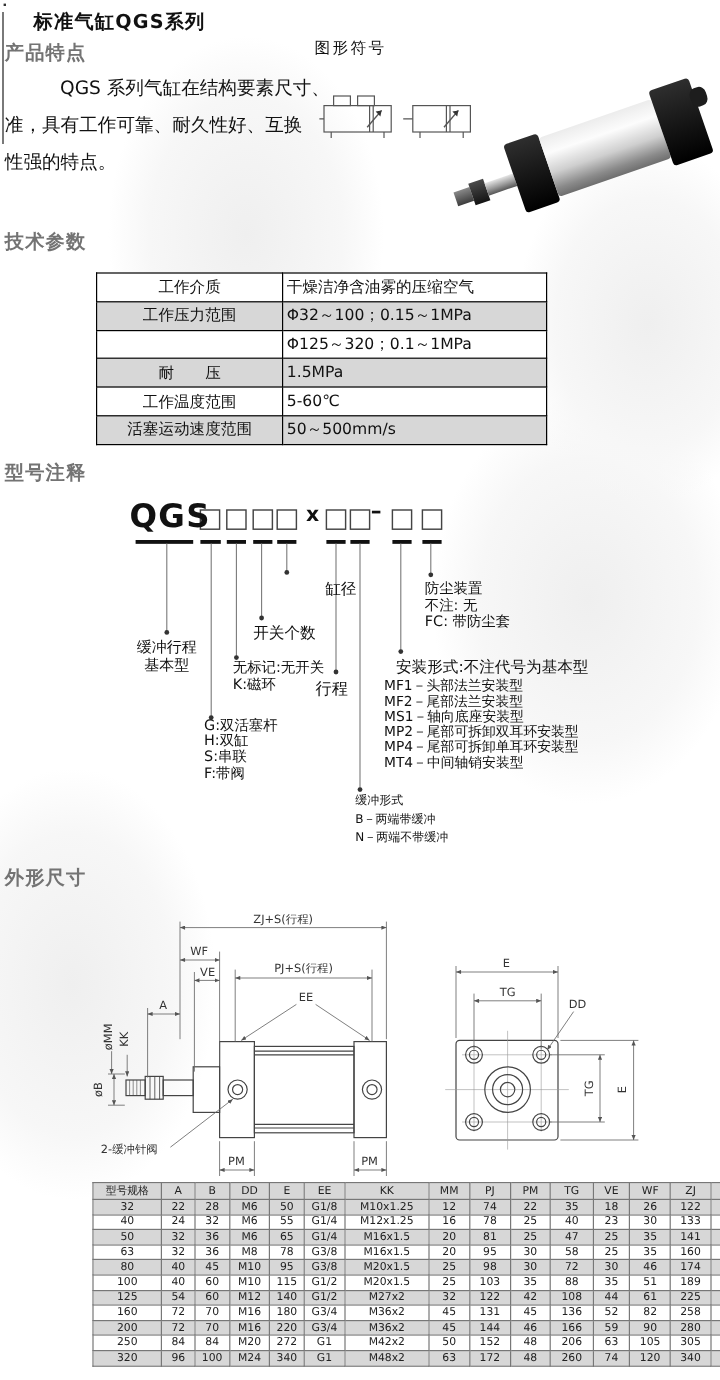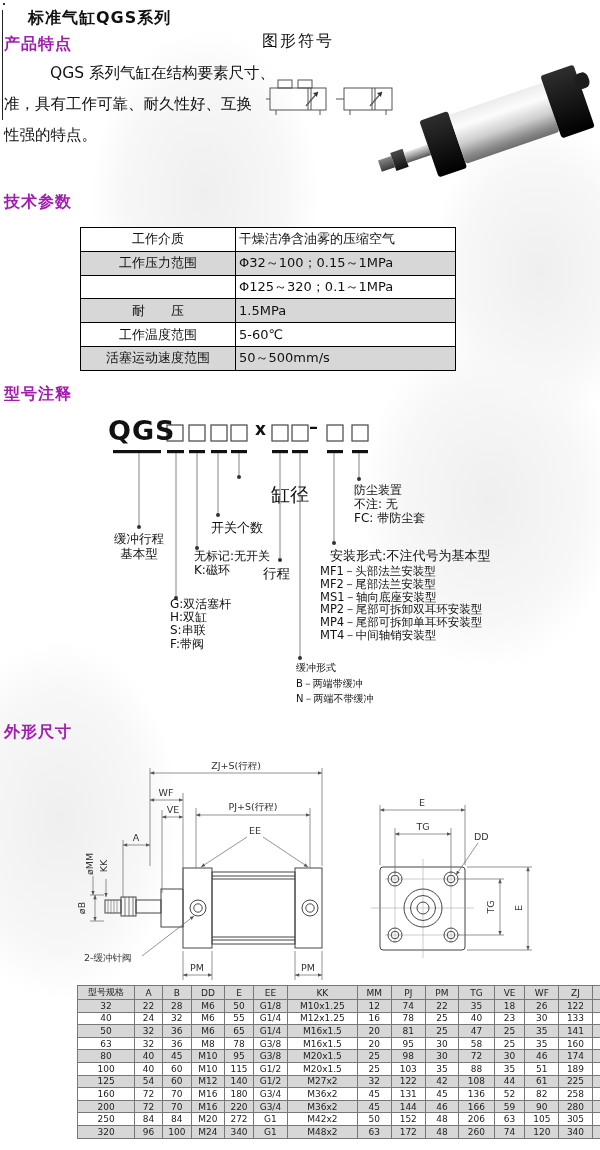--- a/index.html
+++ b/index.html
@@ -4,22 +4,22 @@
 <style>
   html,body{margin:0;padding:0;}
   body{width:600px;height:1150px;background:#ffffff;position:relative;overflow:hidden;
        font-family:"DejaVu Sans","Liberation Sans",sans-serif;color:#111;}
   .abs{position:absolute;}
   
   .wm{position:absolute;border-radius:50%;background:radial-gradient(closest-side,#efefef,#f7f7f7 70%,rgba(255,255,255,0));z-index:0;}
   .z{z-index:2;}
   
   .title{left:28px;top:8px;font-size:16px;font-weight:bold;letter-spacing:1px;}
-  .red-h{font-size:16px;font-weight:bold;color:#a21caf;letter-spacing:1px;}
-  .gs-label{left:262px;top:31px;font-size:16px;letter-spacing:2px;}
+  .red-h{font-size:16px;font-weight:bold;color:#737373;letter-spacing:1px;}
+  .gs-label{left:262px;top:31px;font-size:13px;letter-spacing:2px;}
   
   .para{left:4px;top:58px;width:268px;font-size:15.5px;}
   .para-line{height:31px;line-height:31px;white-space:nowrap;}
   .para .para-line:first-child{padding-left:46px;}
   
   .edge-line{left:2px;top:10px;width:1px;height:110px;background:#222;}
   .edge-dot{left:3px;top:3px;width:2px;height:2px;background:#333;}
   
   table{border-collapse:collapse;}
   #params{left:80px;top:227px;width:376px;table-layout:fixed;}
@@ -28,21 +28,21 @@
   #params tr:nth-child(even) td{background:#d7d7d7;}
   
   .mlabel{position:absolute;z-index:2;}
   .code-qgs{left:108px;top:415px;font-size:27px;font-weight:bold;letter-spacing:1px;}
   .code-x{left:255px;top:419px;font-size:17px;font-weight:bold;}
   .code-dash{left:309px;top:416px;font-size:18px;font-weight:bold;}
   .lab-base{left:102px;top:531px;width:74px;text-align:center;font-size:12.5px;line-height:15px;}
   .lab-variant{left:170px;top:598px;font-size:12px;line-height:13.2px;}
   .lab-switchmark{left:194px;top:549px;font-size:12px;line-height:14px;}
   .lab-switchcount{left:211px;top:519px;font-size:13px;}
-  .lab-bore{left:224px;top:482px;font-size:19px;padding-left:47px;}
+  .lab-bore{left:224px;top:482px;font-size:13px;padding-left:47px;}
   .lab-stroke{left:263px;top:565px;font-size:13.5px;}
   .lab-cushion{left:296px;top:660px;font-size:10px;line-height:15.5px;}
   .lab-mount-h{left:330px;top:547px;font-size:13px;}
   .lab-mount{left:320px;top:565px;font-size:11.5px;line-height:12.8px;}
   .lab-dust{left:354px;top:483px;font-size:12px;line-height:14px;}
   
   #spec{left:77px;top:985px;width:573px;table-layout:fixed;font-size:9px;color:#222;}
   #spec th,#spec td{border:1px solid #777;height:11.6px;padding:0;text-align:center;font-weight:normal;background:#fff;overflow:hidden;white-space:nowrap;}
   #spec th{background:#d7d7d7;}
   #spec tbody tr:nth-child(odd) td{background:#d7d7d7;}

